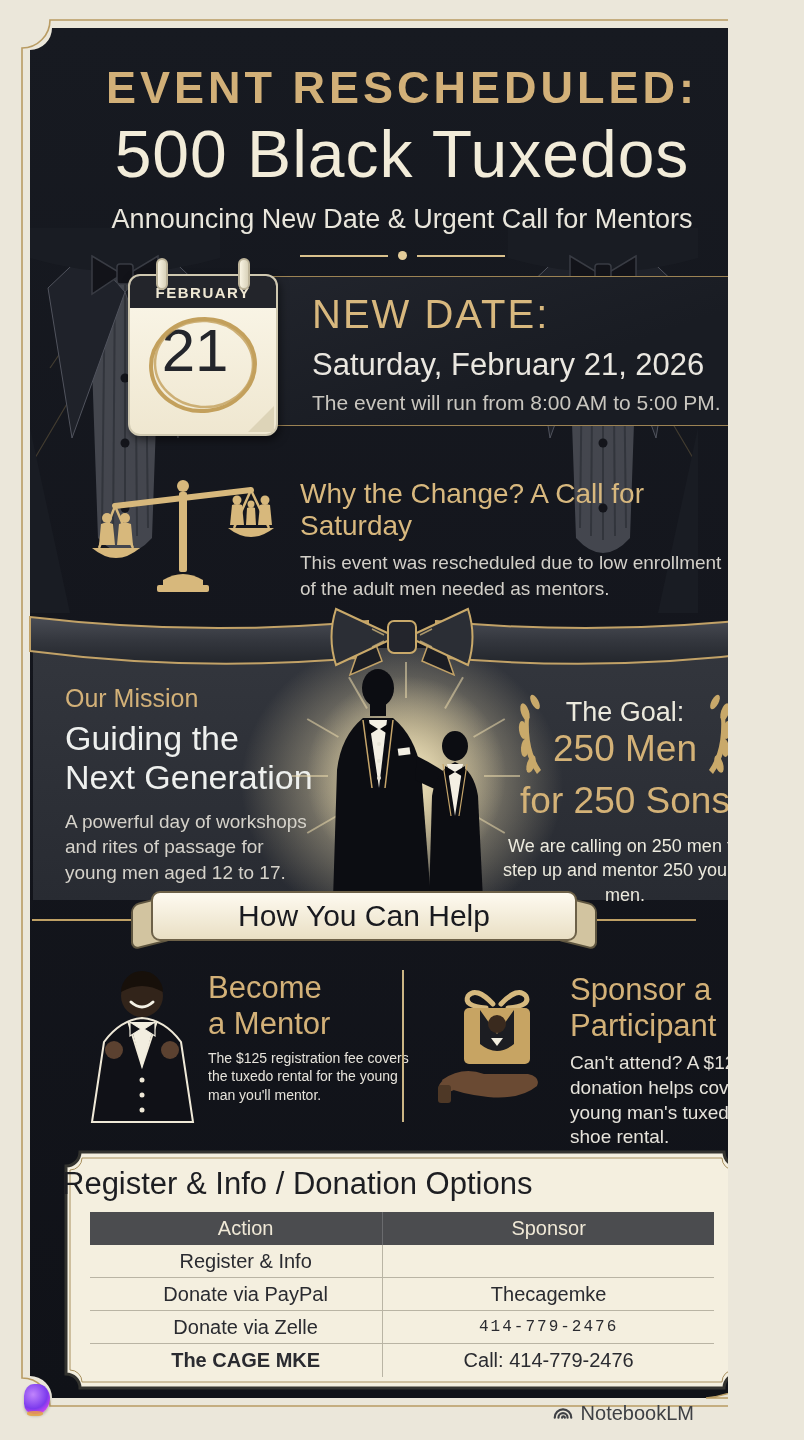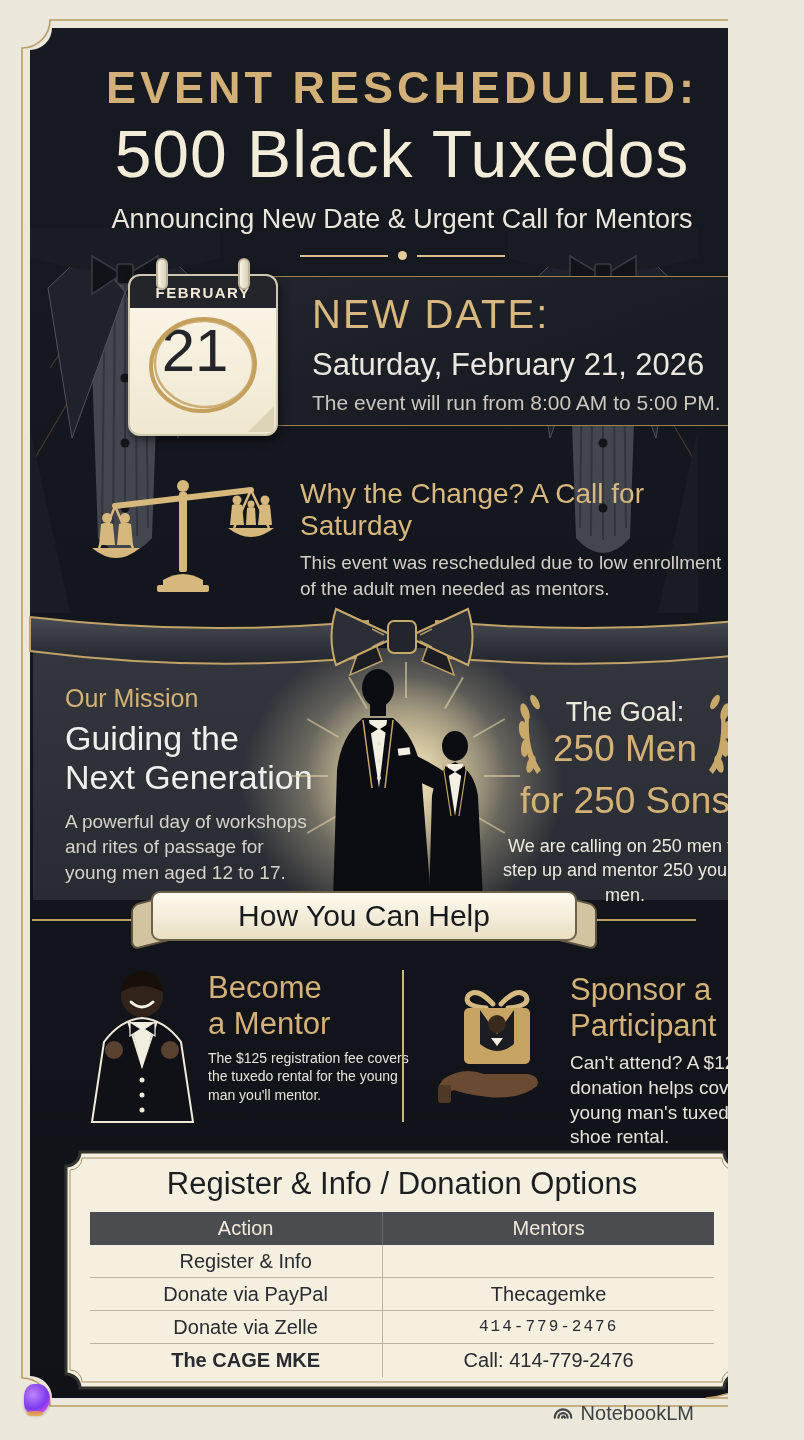--- a/index.html
+++ b/index.html
@@ -91,21 +91,21 @@
   .h-head { font-size:31px; color:#d3b178; line-height:1.15; }
   .h-body { font-size:14px; color:#e6e3db; line-height:1.3; margin-top:8px; }
   .col-div { position:absolute; left:402px; top:970px; width:2px; height:152px; background:#cbb584; z-index:2; }
   .gift-icon { position:absolute; left:438px; top:982px; z-index:2; }
   .sponsor-text { position:absolute; left:570px; top:972px; width:208px; z-index:2; }
   .sponsor-text .h-body { font-size:19px; }
 
   
   .options { position:absolute; left:62px; top:1150px; width:680px; height:240px; z-index:3; }
   .options .panel-svg { position:absolute; left:0; top:0; }
-  .opt-title { position:absolute; left:0; right:0; top:16px; text-align:center;
+  .opt-title { position:absolute; left:0; right:0; top:16px; 
     font-size:31px; color:#1d1e22; }
   .tbl { position:absolute; left:28px; right:28px; top:62px; }
   .trow { display:flex; height:33px; align-items:stretch; }
   .trow.head { background:#4b4c4f; }
   .tcell { display:flex; align-items:center; justify-content:center; font-size:20px; color:#2a2b30; }
   .tcell.c1 { width:47%; border-right:1px solid #b9b4a4;padding-left:19px; }
   .tcell.c2 { width:53%; }
   .trow.head .tcell { color:#efe8d6; border-right-color:#6a6b6e; }
   .trow.body { border-bottom:1px solid #b9b4a4; }
   .trow.body:last-child { border-bottom:none; }
@@ -410,21 +410,21 @@
 
   <div class="options">
     <svg class="panel-svg" width="680" height="240" viewBox="0 0 680 240">
       <path d="M18 2 H662 A14 14 0 0 0 676 16 V224 A14 14 0 0 0 662 238 H18 A14 14 0 0 0 4 224 V16 A14 14 0 0 0 18 2 Z" fill="#f4efdf" stroke="#33332f" stroke-width="3"></path>
       <path d="M20 8 H660 A12 12 0 0 0 672 20 V220 A12 12 0 0 0 660 232 H20 A12 12 0 0 0 8 220 V20 A12 12 0 0 0 20 8 Z" fill="none" stroke="#a8905e" stroke-width="1"></path>
     </svg>
     <div class="opt-title">Register &amp; Info / Donation Options</div>
     <div class="tbl">
       <div class="trow head">
         <div class="tcell c1">Action</div>
-        <div class="tcell c2">Mentors</div>
+        <div class="tcell c2">Sponsor</div>
       </div>
       <div class="trow body">
         <div class="tcell c1">Register &amp; Info</div>
       </div>
       <div class="trow body">
         <div class="tcell c1">Donate via PayPal</div>
         <div class="tcell c2">Thecagemke</div>
       </div>
       <div class="trow body">
         <div class="tcell c1">Donate via Zelle</div>

